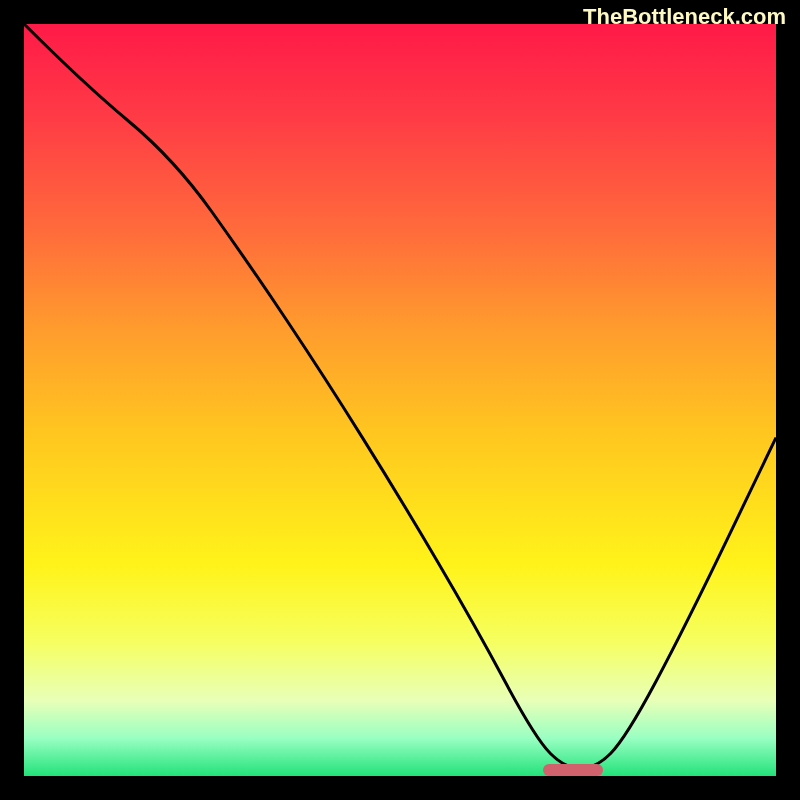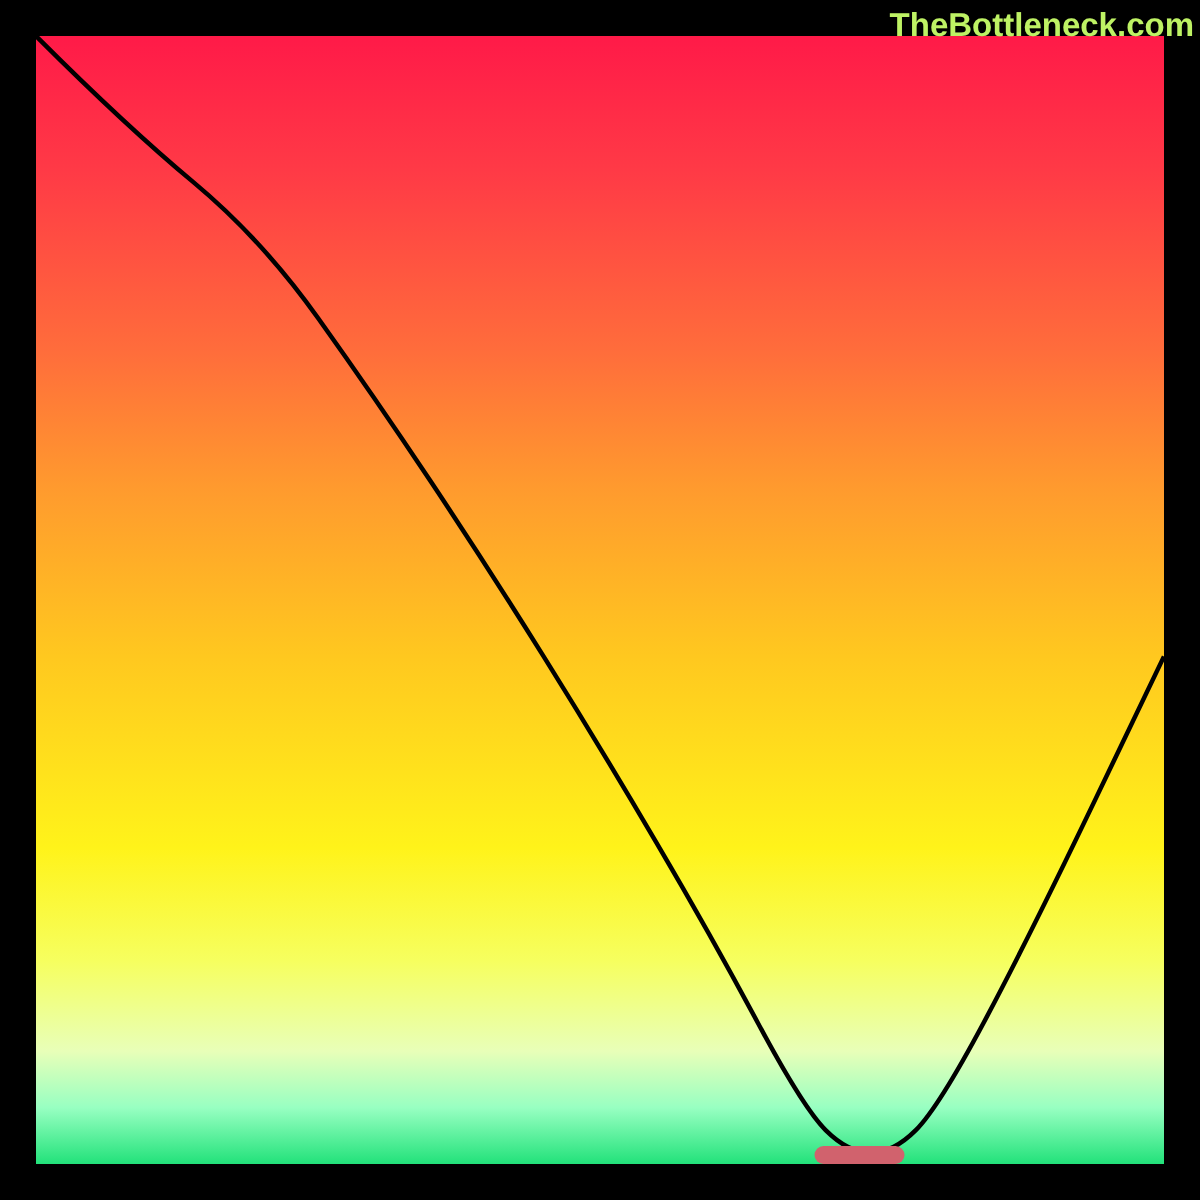--- a/index.html
+++ b/index.html
@@ -6,22 +6,22 @@
     margin: 0;
     padding: 0;
     width: 800px;
     height: 800px;
     background: #000;
     position: relative;
   }
   .watermark {
     position: absolute;
     top: 4px;
-    right: 4px;
-    color: #bef264;
+    right: 14px;
+    color: #fef9c3;
     font-family: Arial, Helvetica, sans-serif;
     font-size: 22px;
     font-weight: bold;
     z-index: 10;
   }
   .plot-area {
     position: absolute;
     left: 24px;
     top: 24px;
     width: 752px;

